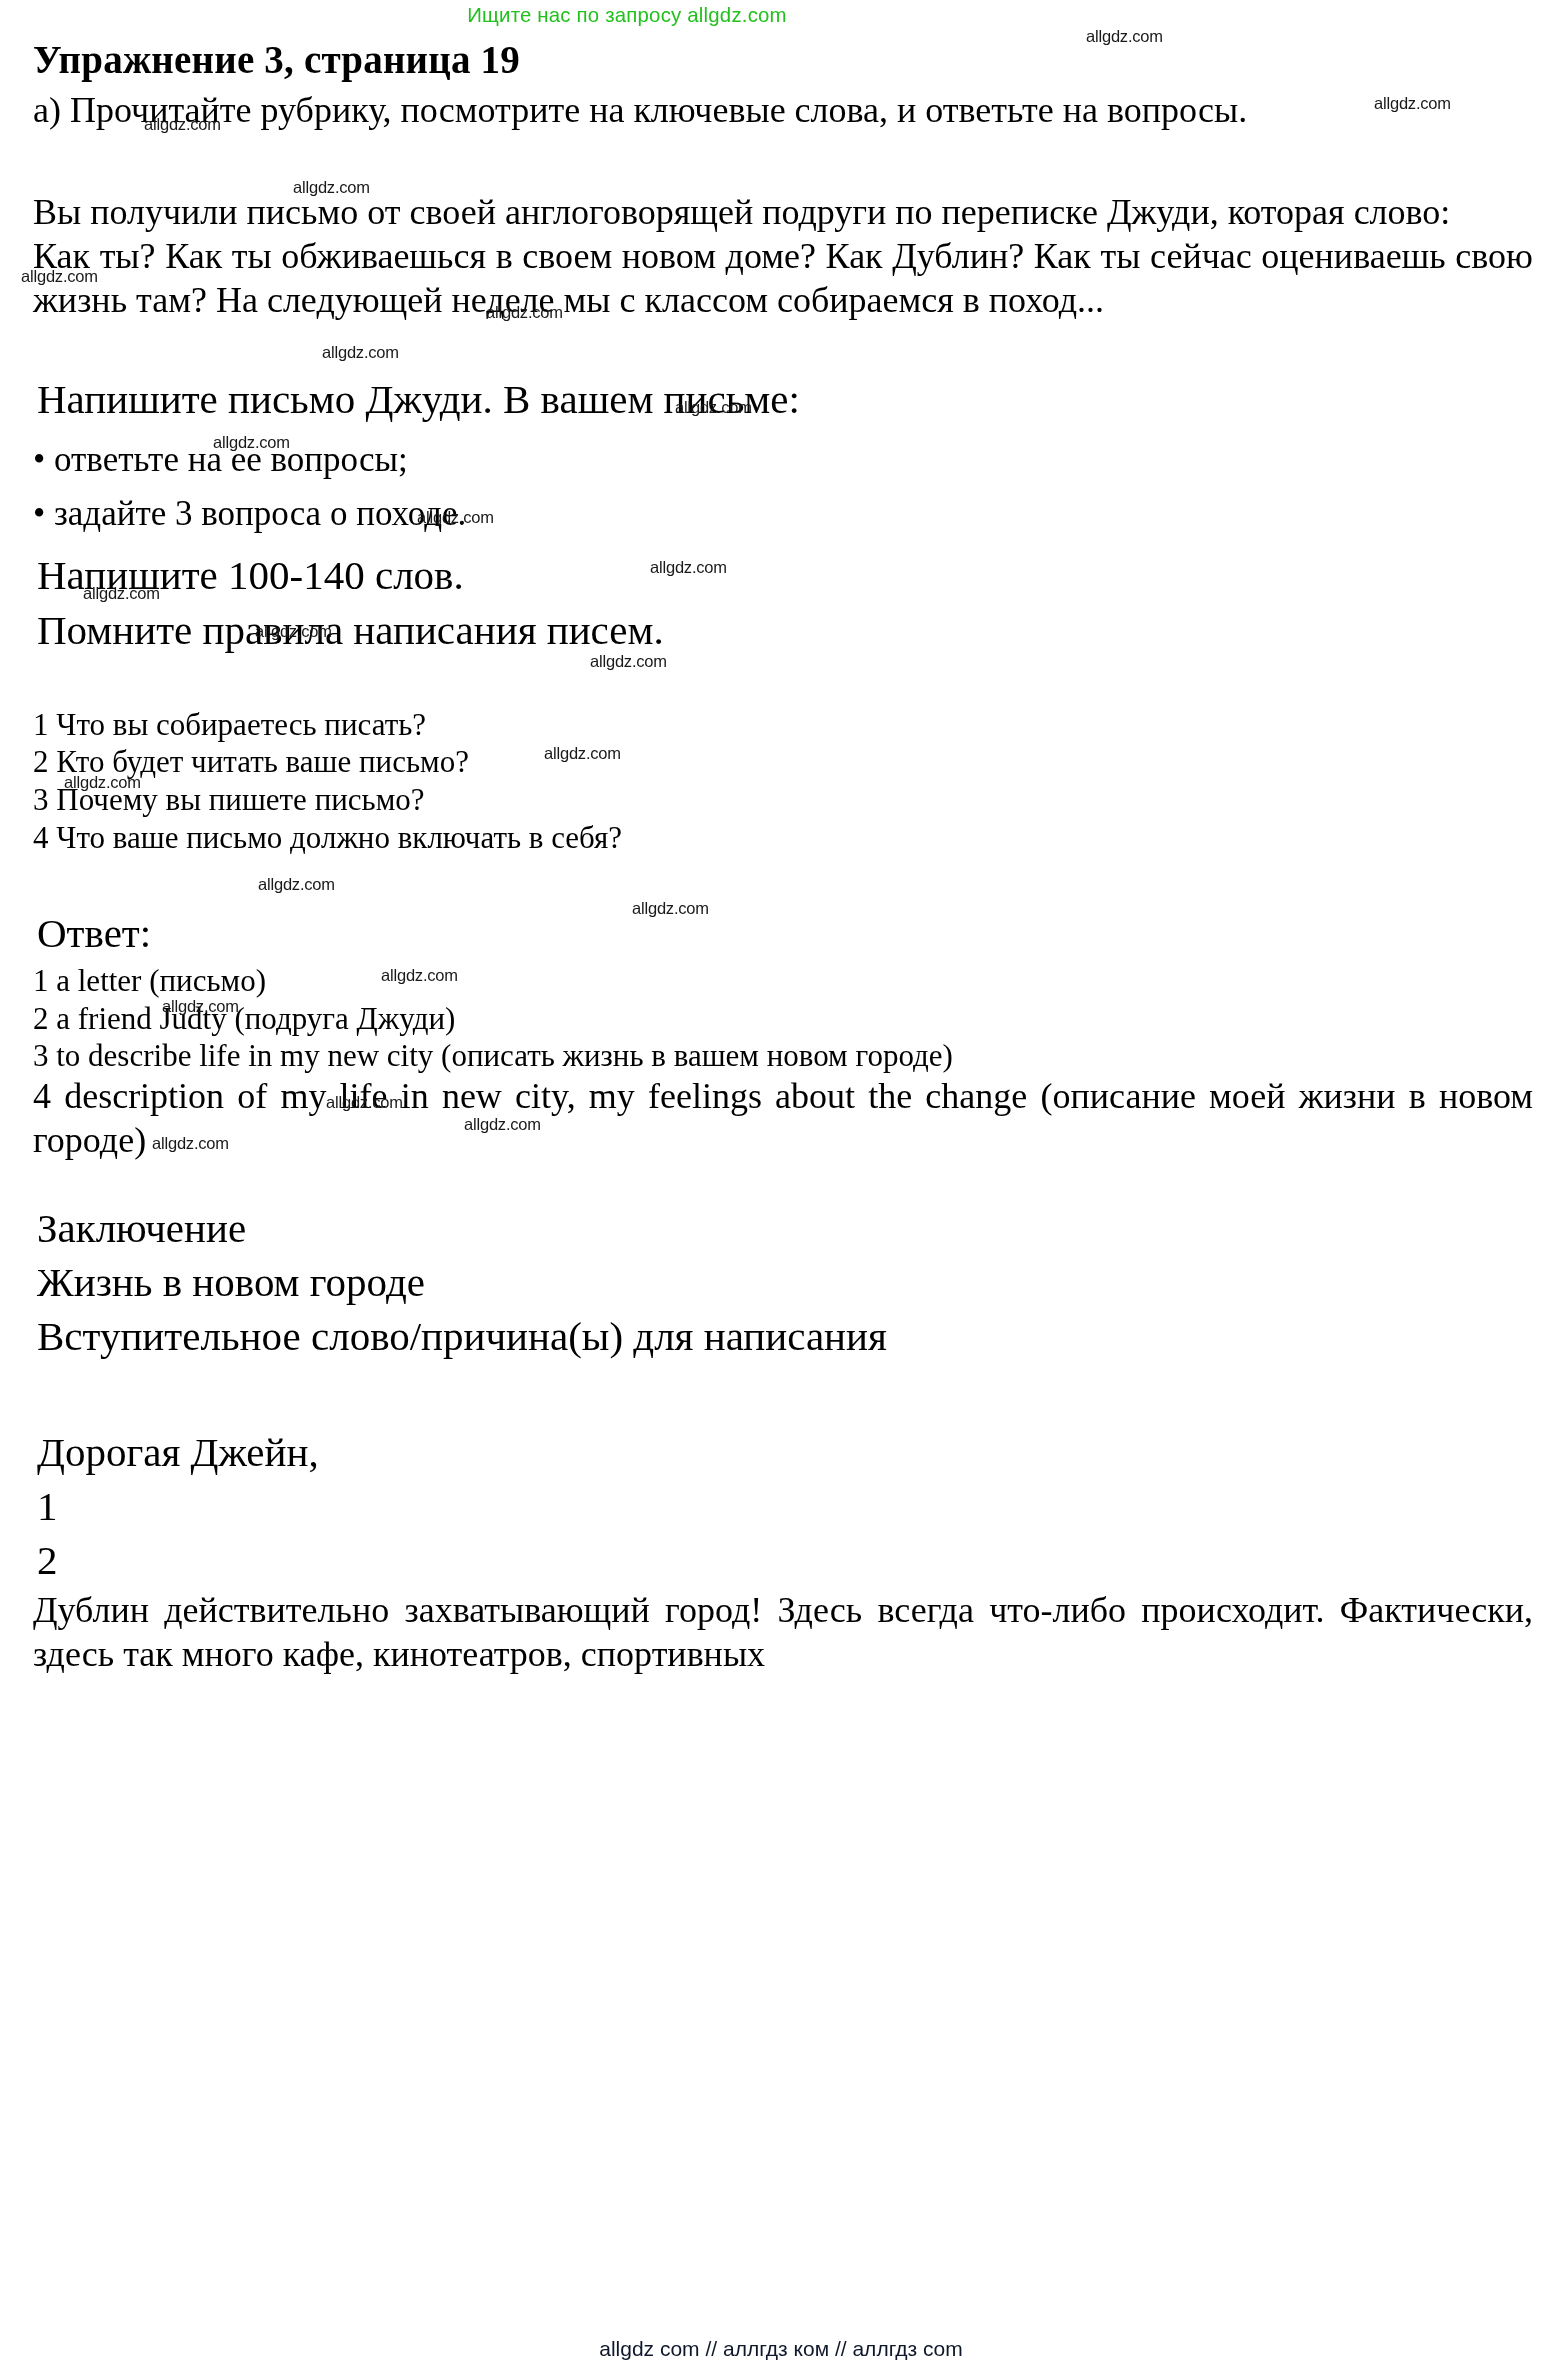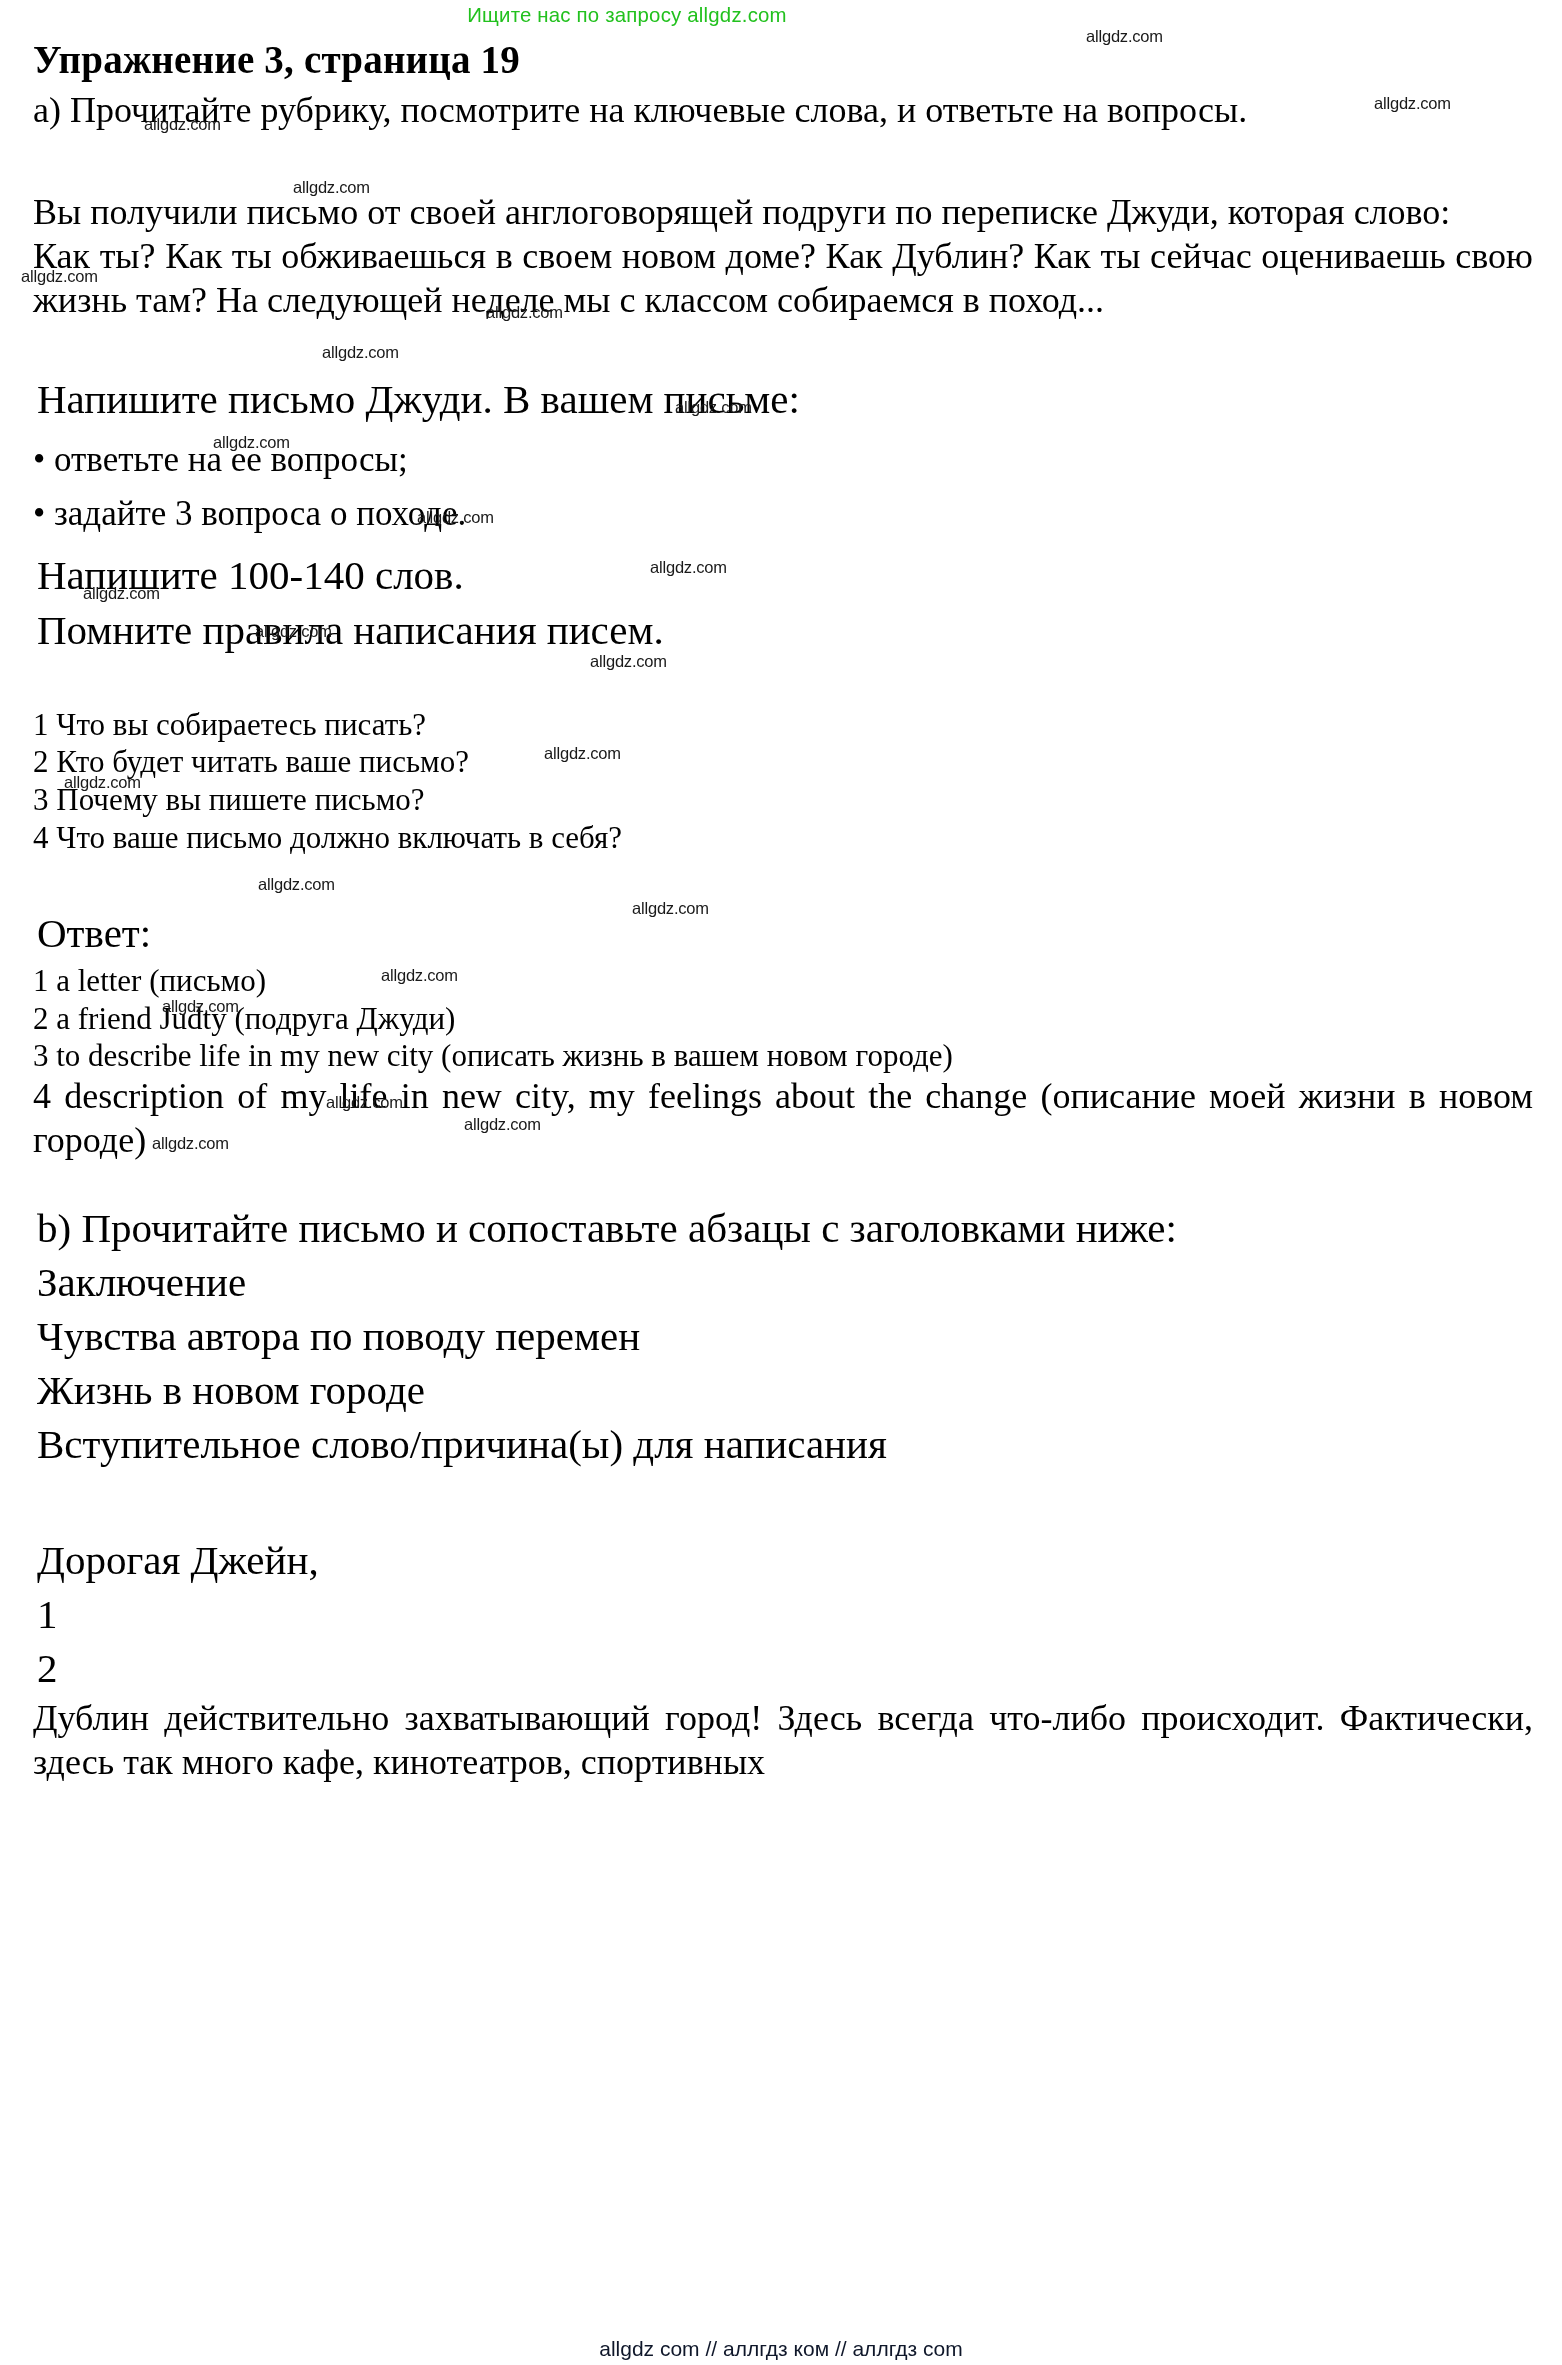--- a/index.html
+++ b/index.html
@@ -156,24 +156,22 @@
 
   <p class="line">Ответ:</p>
 
   <p class="numline">1 a letter (письмо)</p>
   <p class="numline">2 a friend Judty (подруга Джуди)</p>
   <p class="numline">3 to describe life in my new city (описать жизнь в вашем новом городе)</p>
   <p class="para justify">4 description of my life in new city, my feelings about the change (описание моей жизни в новом городе)</p>
 
   <div class="gap-m"></div>
 
-  <p class="line">b) Прочитайте письмо и сопоставьте абзацы с заголовками ниже:</p>
 
   <p class="line">Заключение</p>
-  <p class="line">Чувства автора по поводу перемен</p>
   <p class="line">Жизнь в новом городе</p>
   <p class="line">Вступительное слово/причина(ы) для написания</p>
 
   <div class="gap-xl"></div>
 
   <p class="line">Дорогая Джейн,</p>
 
   <p class="line">1</p>
 
 

